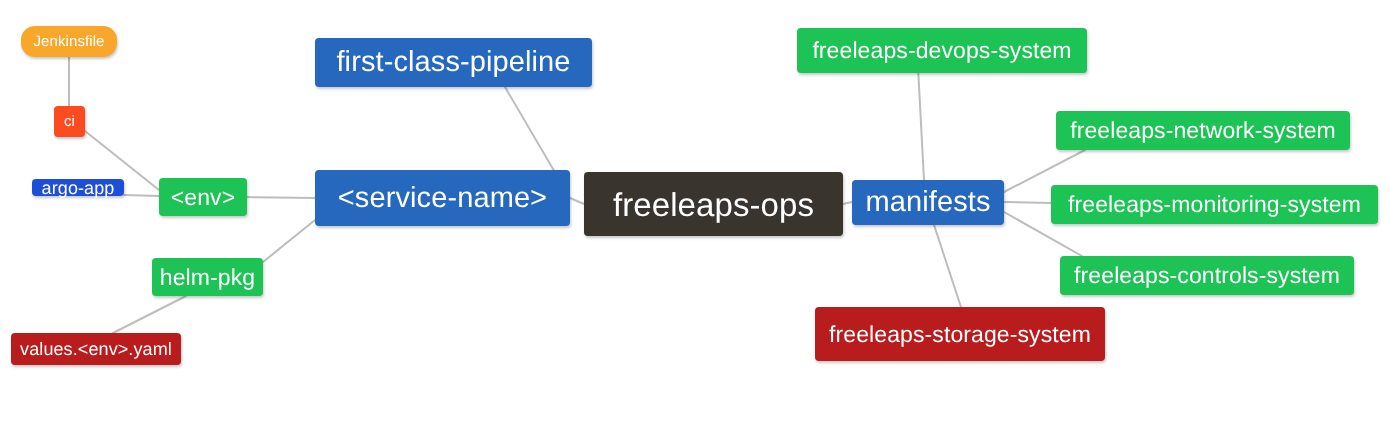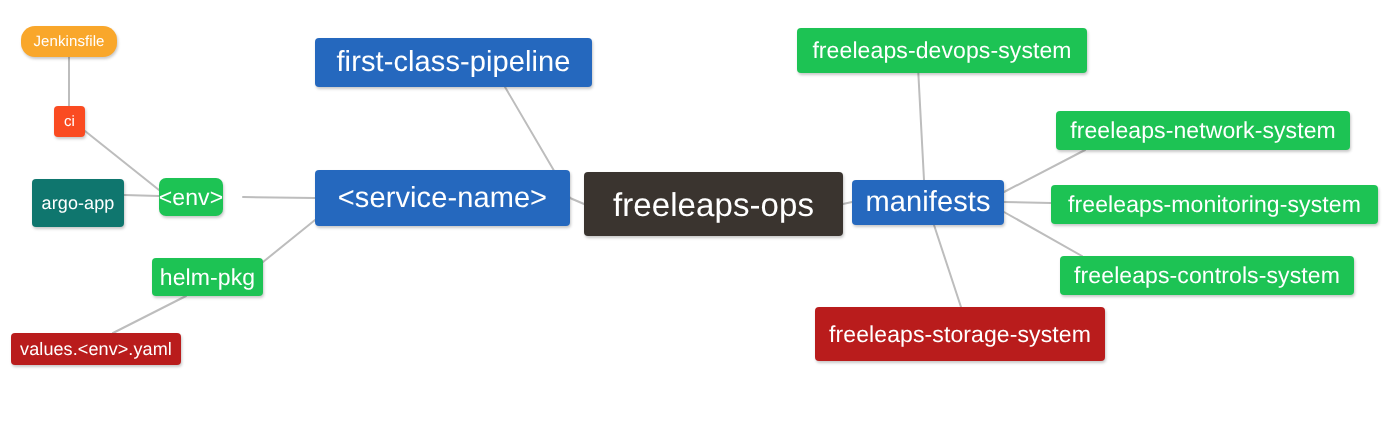--- a/index.html
+++ b/index.html
@@ -77,21 +77,21 @@
       </div>
       <div class="node lvl-blue" style="left: 315px; top: 170px; width: 255px; height: 56px; background: rgb(37, 104, 190);">
         <span class="node-label">&lt;service-name&gt;</span>
       </div>
       <div class="node lvl-blue" style="left: 315px; top: 38px; width: 277px; height: 49px; background: rgb(37, 104, 190);">
         <span class="node-label">first-class-pipeline</span>
       </div>
       <div class="node lvl-blue" style="left: 852px; top: 180px; width: 152px; height: 45px; background: rgb(37, 104, 190);">
         <span class="node-label">manifests</span>
       </div>
-      <div class="node lvl-green" style="left: 159px; top: 178px; width: 64px; height: 38px; background: rgb(29, 195, 84); border-radius: 7px;">
+      <div class="node lvl-green" style="left: 159px; top: 178px; width: 88px; height: 38px; background: rgb(29, 195, 84);">
         <span class="node-label">&lt;env&gt;</span>
       </div>
       <div class="node lvl-green" style="left: 152px; top: 258px; width: 111px; height: 38px; background: rgb(29, 195, 84);">
         <span class="node-label">helm-pkg</span>
       </div>
       <div class="node lvl-green-sm" style="left: 797px; top: 28px; width: 290px; height: 45px; background: rgb(29, 195, 84);">
         <span class="node-label">freeleaps-devops-system</span>
       </div>
       <div class="node lvl-green-sm" style="left: 1056px; top: 111px; width: 294px; height: 39px; background: rgb(29, 195, 84);">
         <span class="node-label">freeleaps-network-system</span>
@@ -101,21 +101,21 @@
       </div>
       <div class="node lvl-green-sm" style="left: 1060px; top: 256px; width: 294px; height: 39px; background: rgb(29, 195, 84);">
         <span class="node-label">freeleaps-controls-system</span>
       </div>
       <div class="node lvl-green-sm" style="left: 815px; top: 307px; width: 290px; height: 54px; background: #b91c1c;">
         <span class="node-label">freeleaps-storage-system</span>
       </div>
       <div class="node lvl-red-sm" style="left: 54px; top: 106px; width: 31px; height: 31px; background: rgb(250, 75, 33);">
         <span class="node-label">ci</span>
       </div>
-      <div class="node lvl-red" style="left: 32px; top: 179px; width: 92px; height: 48px; background: #0f766e;">
+      <div class="node lvl-red" style="left: 32px; top: 179px; width: 92px; height: 17px; background: #1d4ed8;">
         <span class="node-label">argo-app</span>
       </div>
       <div class="node lvl-red" style="left: 11px; top: 333px; width: 170px; height: 32px; background: #b91c1c;">
         <span class="node-label">values.&lt;env&gt;.yaml</span>
       </div>
       <div class="node lvl-orange" style="left: 21px; top: 26px; width: 96px; height: 31px; background: rgb(249, 167, 43); border-radius: 14px;">
         <span class="node-label">Jenkinsfile</span>
       </div>
     </div>
 </div>

